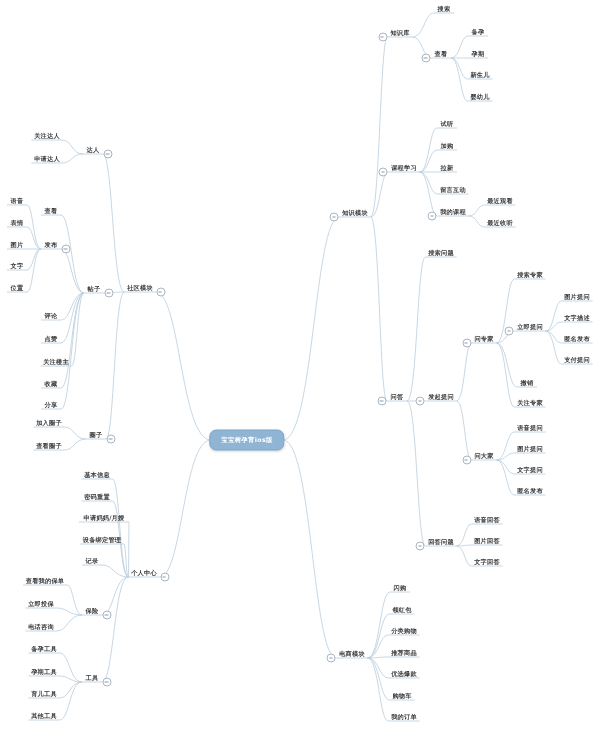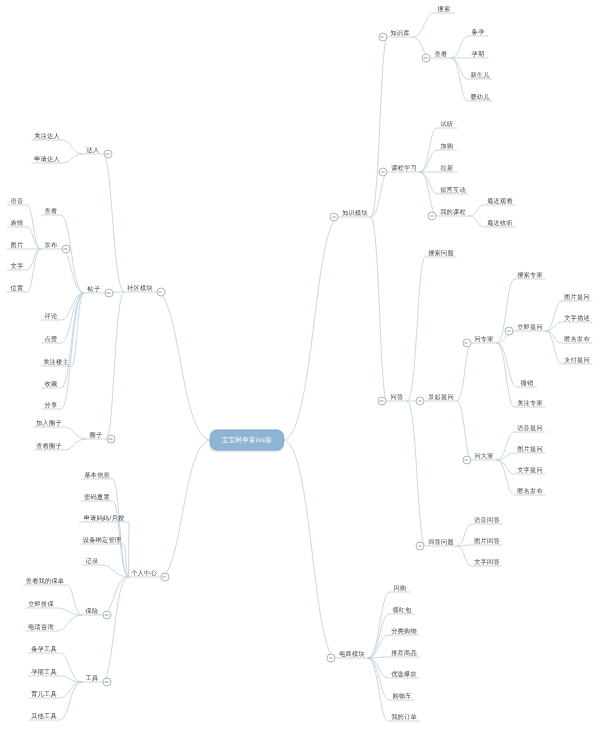--- a/index.html
+++ b/index.html
@@ -1,18 +1,18 @@
 <!DOCTYPE html>
 <html><head>
 <meta charset="utf-8">
 <style>
   html,body{margin:0;padding:0;background:#ffffff;}
   body{width:600px;height:742px;overflow:hidden;
        font-family:"DejaVu Sans","Liberation Sans",sans-serif;}
-  #stage{position:relative;width:600px;height:742px;background:#fff;}
+  #stage{position:relative;width:600px;height:742px;background:#fff;font-weight:bold;}
   svg#wires{position:absolute;left:0;top:0;width:600px;height:742px;}
 
   .node{position:absolute;transform:translate(-50%,-50%);
         white-space:nowrap;line-height:1;color:#3b3b3b;
         font-size:6.2px;letter-spacing:.2px;}
   .node .txt{display:inline-block;padding:2px 3px;}
 
   
   .root{position:absolute;transform:translate(-50%,-50%);
         background:#8fb4d4;border:1px solid #7ba6cb;border-radius:7px;

